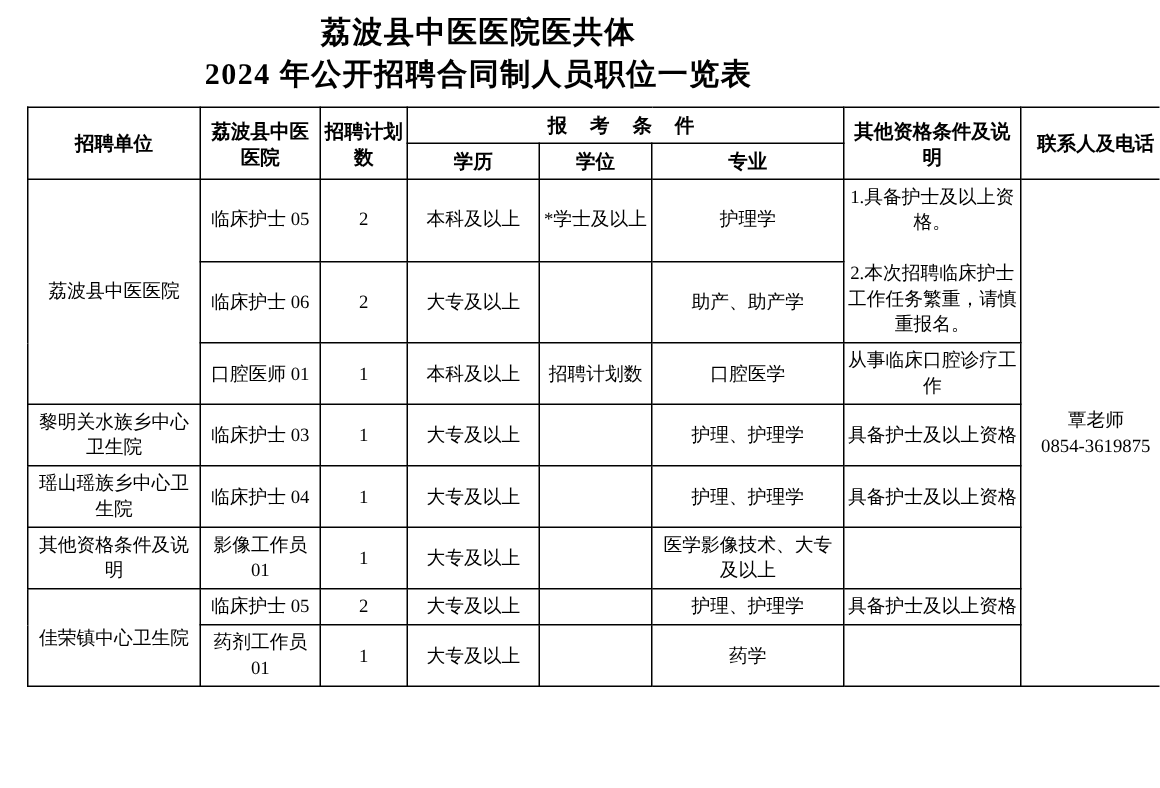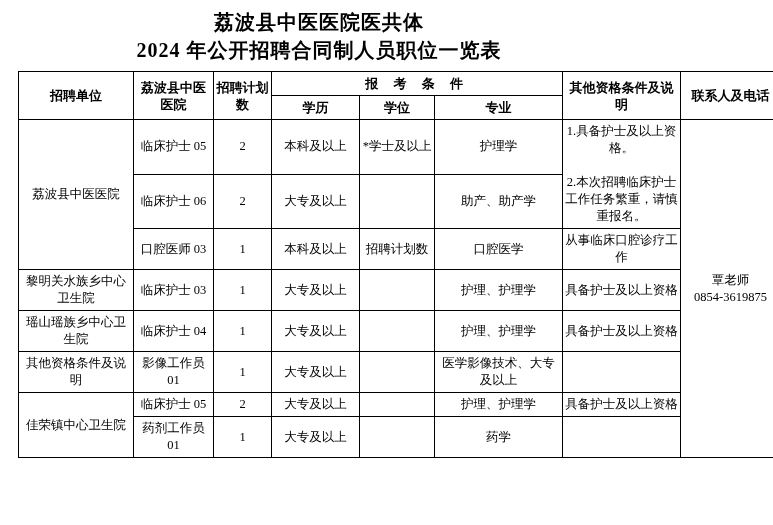--- a/index.html
+++ b/index.html
@@ -137,21 +137,21 @@
 
       <tr>
         <td class="cell-multiline">临床护士 06</td>
         <td>2</td>
         <td>大专及以上</td>
         <td></td>
         <td>助产、助产学</td>
       </tr>
 
       <tr>
-        <td class="cell-multiline">口腔医师 03</td>
+        <td class="cell-multiline">口腔医师 01</td>
         <td>1</td>
         <td>本科及以上</td>
         <td class="cell-multiline">招聘计划数</td>
         <td>口腔医学</td>
         <td class="note-cell cell-multiline">从事临床口腔诊疗工作</td>
       </tr>
 
       <tr>
         <td class="cell-multiline">黎明关水族乡中心卫生院</td>
         <td class="cell-multiline">临床护士 03</td>

